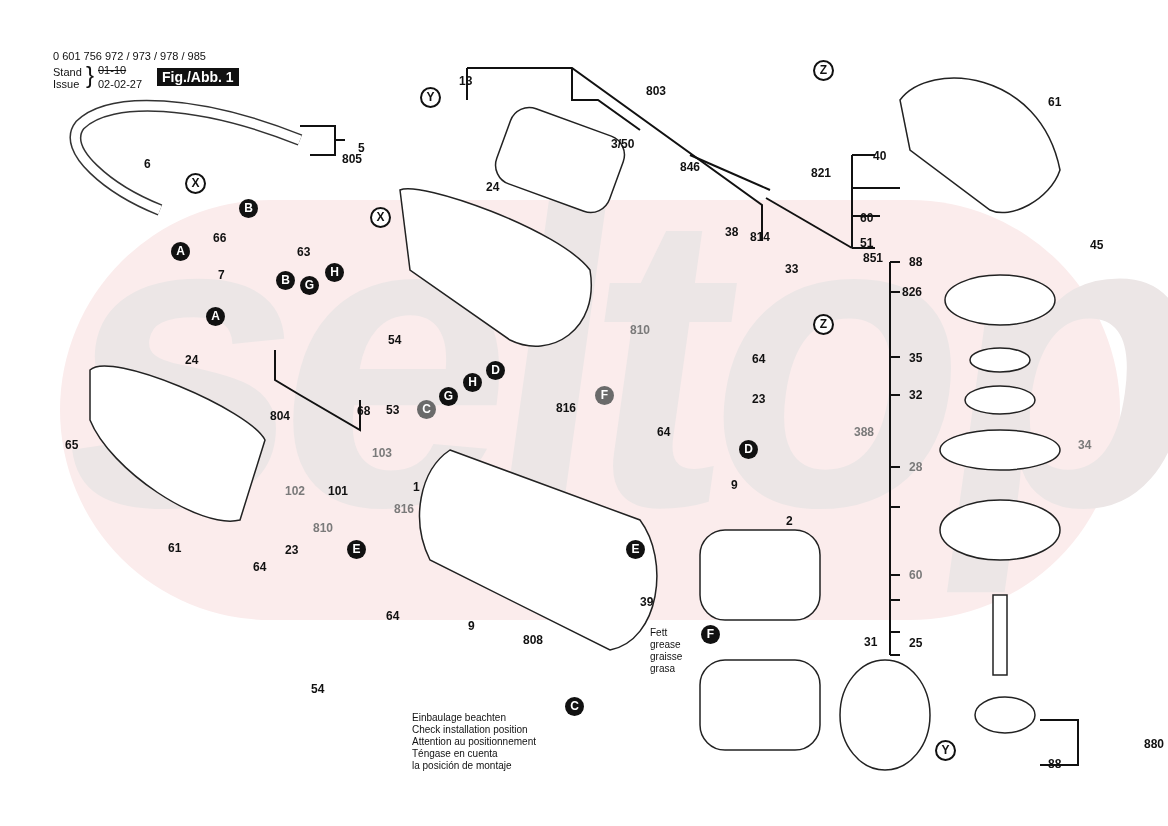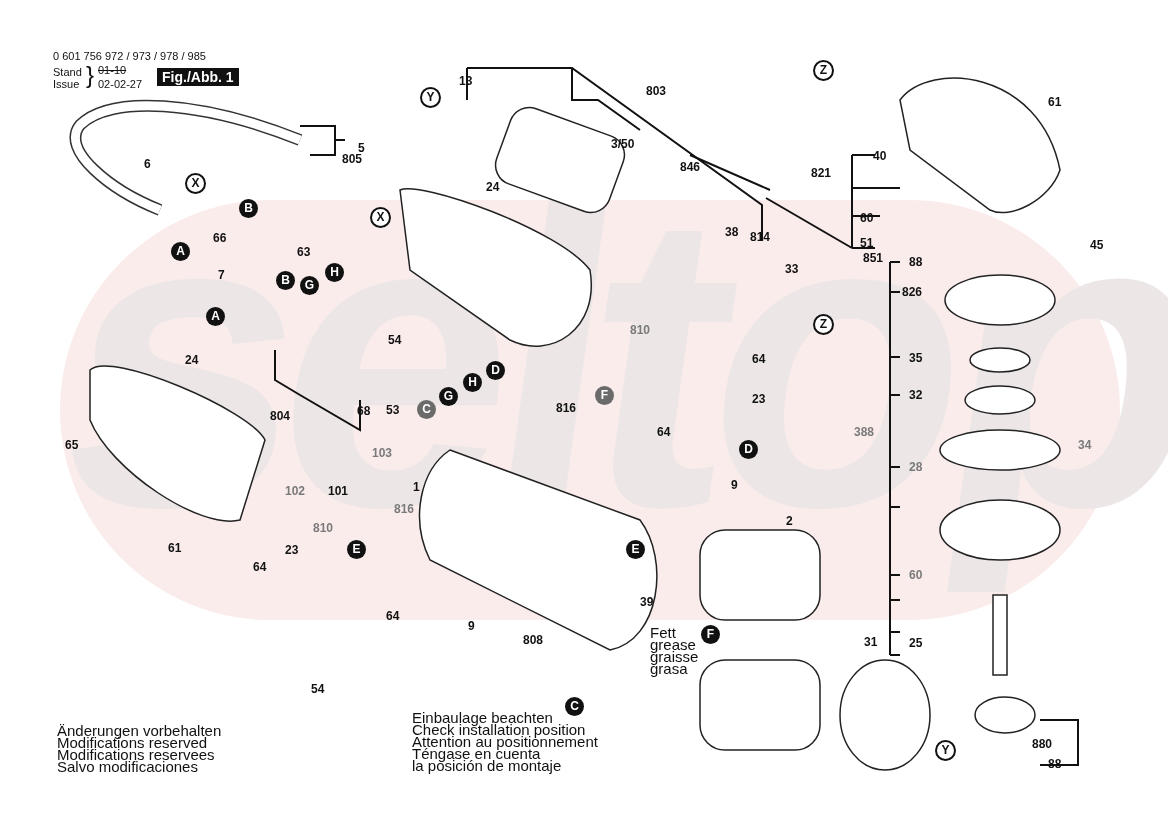--- a/index.html
+++ b/index.html
@@ -6,21 +6,21 @@
   body { width:1168px; height:826px; position:relative; overflow:hidden; font-family:"Liberation Sans", sans-serif; color:#111; }
   #diagram { position:absolute; left:0; top:0; width:1168px; height:826px; }
   .watermark { position:absolute; left:60px; top:200px; width:1060px; height:420px; background:#fbecec; border-radius:210px; }
   .wm-text { position:absolute; left:70px; top:150px; font-family:"Liberation Sans", sans-serif; font-weight:bold; font-size:420px; letter-spacing:-20px; color:#ece6e6; transform:skewX(-8deg); line-height:1; }
   .hdr-code { position:absolute; left:53px; top:50px; font-size:11px; }
   .hdr-stand { position:absolute; left:53px; top:66px; font-size:11px; line-height:12px; }
   .hdr-brace { position:absolute; left:86px; top:63px; font-size:24px; line-height:24px; }
   .hdr-date { position:absolute; left:98px; top:78px; font-size:11px;text-align:center; }
   .hdr-strike { position:absolute; left:98px; top:64px; font-size:11px; text-decoration:line-through; }
   .fig-badge { position:absolute; left:157px; top:68px; background:#111; color:#fff; font-weight:bold; font-size:14px; padding:1px 5px; }
-  .note { position:absolute; font-size:15px; line-height:12px; }
+  .note { position:absolute; font-size:10px; line-height:12px; }
   .lbl { position:absolute; font-size:12px; font-weight:bold; white-space:nowrap; }
   .lbl.gray { color:#7a7a7a; }
   .ref { position:absolute; width:19px; height:19px; border-radius:50%; background:#111; color:#fff; font-weight:bold; font-size:12px; text-align:center; line-height:19px; }
   .ref.gray { background:#6a6a6a; }
   .ref.o { background:#fff; color:#111; border:2px solid #111; width:17px; height:17px; line-height:17px; }
 </style>
 </head>
 <body>
 
 <div id="diagram">
@@ -101,21 +101,21 @@
   <div class="lbl" style="left:1090px;top:238px">45</div>
   <div class="lbl" style="left:902px;top:285px">826</div>
   <div class="lbl" style="left:909px;top:351px">35</div>
   <div class="lbl" style="left:909px;top:388px">32</div>
   <div class="lbl gray" style="left:854px;top:425px">388</div>
   <div class="lbl gray" style="left:1078px;top:438px">34</div>
   <div class="lbl gray" style="left:909px;top:460px">28</div>
   <div class="lbl gray" style="left:909px;top:568px">60</div>
   <div class="lbl" style="left:909px;top:636px">25</div>
   <div class="lbl" style="left:864px;top:635px">31</div>
-  <div class="lbl" style="left:1032px;top:737px">880</div>
+  <div class="lbl" style="left:1144px;top:737px">880</div>
   <div class="lbl" style="left:1048px;top:757px">88</div>
   <div class="lbl" style="left:358px;top:141px">5</div>
   <div class="lbl" style="left:342px;top:152px">805</div>
   <div class="lbl" style="left:144px;top:157px">6</div>
   <div class="lbl" style="left:486px;top:180px">24</div>
   <div class="lbl" style="left:213px;top:231px">66</div>
   <div class="lbl" style="left:297px;top:245px">63</div>
   <div class="lbl" style="left:218px;top:268px">7</div>
   <div class="lbl" style="left:388px;top:333px">54</div>
   <div class="lbl gray" style="left:630px;top:323px">810</div>
@@ -161,26 +161,20 @@
   <div class="ref" style="left:439px;top:387px">G</div>
   <div class="ref gray" style="left:417px;top:400px">C</div>
   <div class="ref gray" style="left:595px;top:386px">F</div>
   <div class="ref" style="left:739px;top:440px">D</div>
   <div class="ref" style="left:347px;top:540px">E</div>
   <div class="ref" style="left:626px;top:540px">E</div>
   <div class="ref" style="left:701px;top:625px">F</div>
   <div class="ref" style="left:565px;top:697px">C</div>
   <div class="ref o" style="left:935px;top:740px">Y</div>
 
-  <div class="note" style="left:57px;top:725px">
-    <div>Änderungen vorbehalten</div>
-    <div>Modifications reserved</div>
-    <div>Modifications reservees</div>
-    <div>Salvo modificaciones</div>
-  </div>
   <div class="note" style="left:412px;top:712px">
     <div>Einbaulage beachten</div>
     <div>Check installation position</div>
     <div>Attention au positionnement</div>
     <div>Téngase en cuenta</div>
     <div>la posición de montaje</div>
   </div>
   <div class="note" style="left:650px;top:627px">
     <div>Fett</div>
     <div>grease</div>

